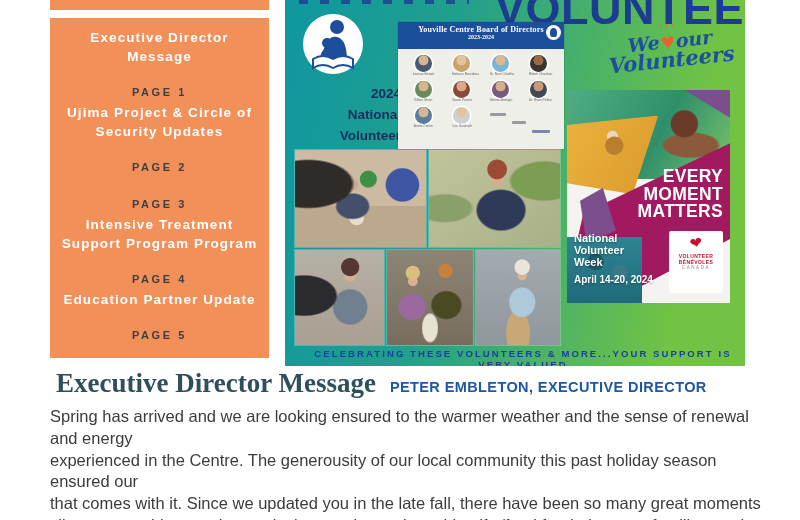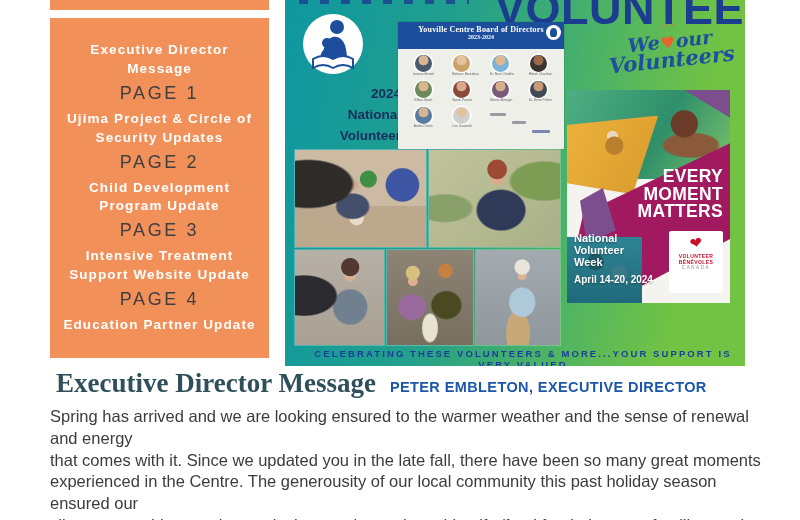--- a/index.html
+++ b/index.html
@@ -5,21 +5,21 @@
   * { margin:0; padding:0; box-sizing:border-box; }
   html,body { width:800px; height:520px; background:#ffffff; overflow:hidden;
               font-family:"Liberation Sans", sans-serif; }
   .page { position:relative; width:800px; height:520px; background:#fff; }
 
   
   .toc-strip { position:absolute; left:50px; top:0; width:219px; height:10px; background:#F2905A; }
   .toc { position:absolute; left:50px; top:18px; width:219px; height:340px; background:#F2905A;
          display:flex; flex-direction:column; justify-content:center; text-align:center; padding:6px 8px; }
   .toc-title { color:#ffffff; font-weight:700; font-size:13.5px; letter-spacing:1.1px; line-height:1.4; }
-  .toc-page  { color:#3E3F41; font-weight:400; font-size:18px; letter-spacing:2.6px; margin:4px 0 6px; }
+  .toc-page  { color:#3E3F41; font-weight:700; font-size:11px; letter-spacing:2.6px; margin:19px 0 6px; }
 
   
   .poster { position:absolute; left:285px; top:0; width:460px; height:366px; overflow:hidden;
             background:linear-gradient(100deg,#0F97A1 0%, #22A08C 35%, #72C343 85%); }
   .poster-title { position:absolute; top:-17px; left:210px; color:#1C3D8F; font-weight:800;
                   font-size:45px; letter-spacing:0.5px; }
   .poster-cut-marks { position:absolute; top:0; left:14px; width:170px; height:4px; opacity:.8;
                   background:repeating-linear-gradient(90deg,#1C3D8F 0 9px, transparent 9px 21px); }
   .yc-logo { position:absolute; left:16px; top:12px; width:64px; height:64px; }
   .nvw { position:absolute; left:0; top:84px; width:100px; text-align:right; color:#172D5B;
@@ -166,29 +166,29 @@
   <div class="toc">
     <div>
       <div class="toc-title">Executive Director Message</div>
       <div class="toc-page">PAGE 1</div>
     </div>
     <div>
       <div class="toc-title">Ujima Project &amp; Circle of Security Updates</div>
       <div class="toc-page">PAGE 2</div>
     </div>
     <div>
-      <div class="toc-title">Child Development Program Update</div>
       <div class="toc-page">PAGE 3</div>
     </div>
     <div>
-      <div class="toc-title">Intensive Treatment Support Website Update</div>
+      <div class="toc-title">Intensive Treatment Support Program Program</div>
       <div class="toc-page">PAGE 4</div>
     </div>
     <div>
       <div class="toc-title">Education Partner Update</div>
+      <div class="toc-page">PAGE 5</div>
     </div>
   </div>
 
   <div class="poster">
     <div class="poster-cut-marks"></div>
     <div class="poster-title">VOLUNTEERS</div>
 
     <div class="yc-logo">
       <svg viewBox="0 0 64 64" width="64" height="64">
         <circle cx="32" cy="32" r="30" fill="#ffffff"></circle>
@@ -305,20 +305,20 @@
     <div class="banner">CELEBRATING THESE VOLUNTEERS &amp; MORE...YOUR SUPPORT IS VERY VALUED</div>
   </div>
 
   <div class="article">
     <div class="art-head">
       <span class="art-title">Executive Director Message</span>
       <span class="art-byline">PETER EMBLETON, EXECUTIVE DIRECTOR</span>
     </div>
     <div class="art-body">
       <div>Spring has arrived and we are looking ensured to the warmer weather and the sense of renewal and energy</div>
+      <div>experienced in the Centre. The generousity of our local community this past holiday season ensured our</div>
       <div>that comes with it.  Since we updated you in the late fall, there have been so many great moments</div>
-      <div>experienced in the Centre. The generousity of our local community this past holiday season ensured our</div>
       <div>clients were able to make magical memories and provide gifts/food for their young families, and the fact</div>
 
     </div>
   </div>
 
 </div>
 
 </body></html>

